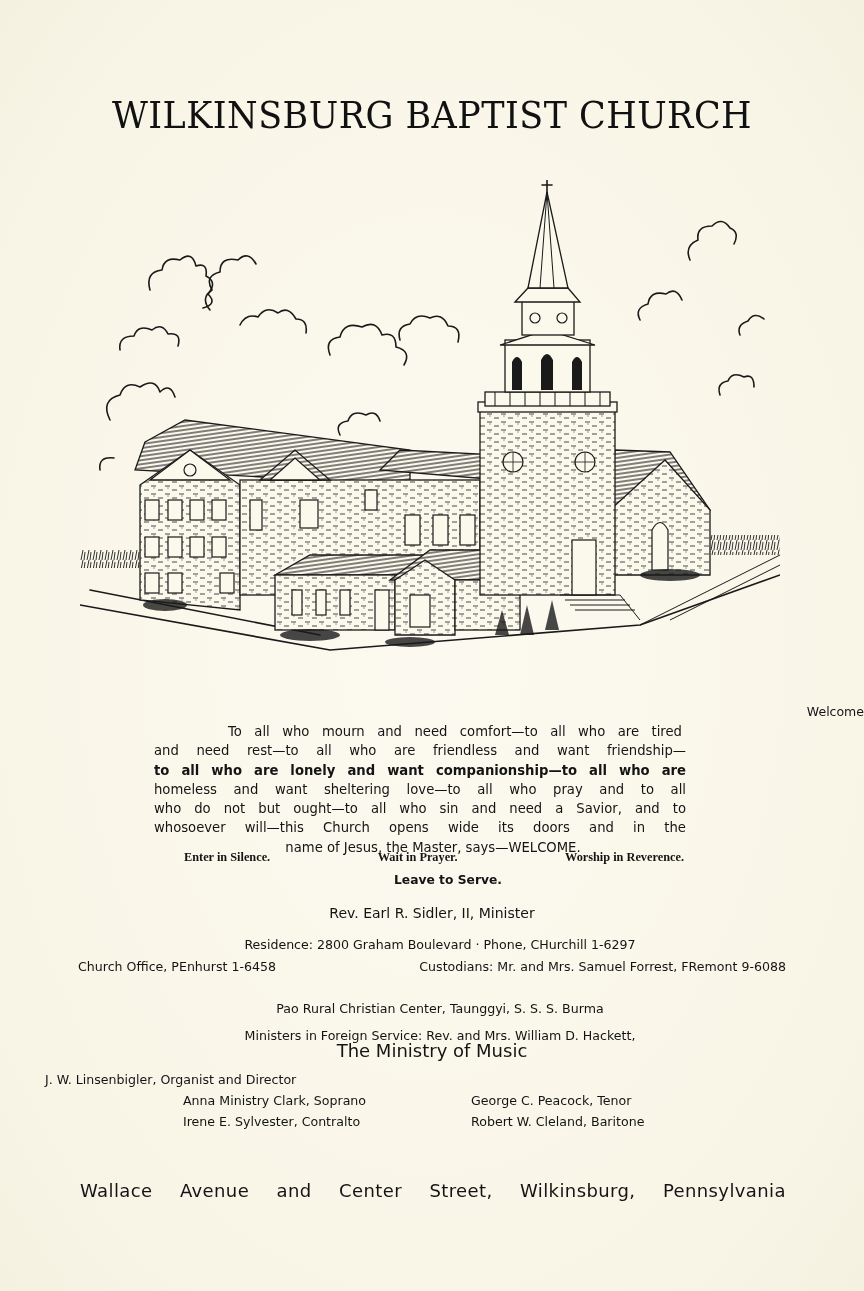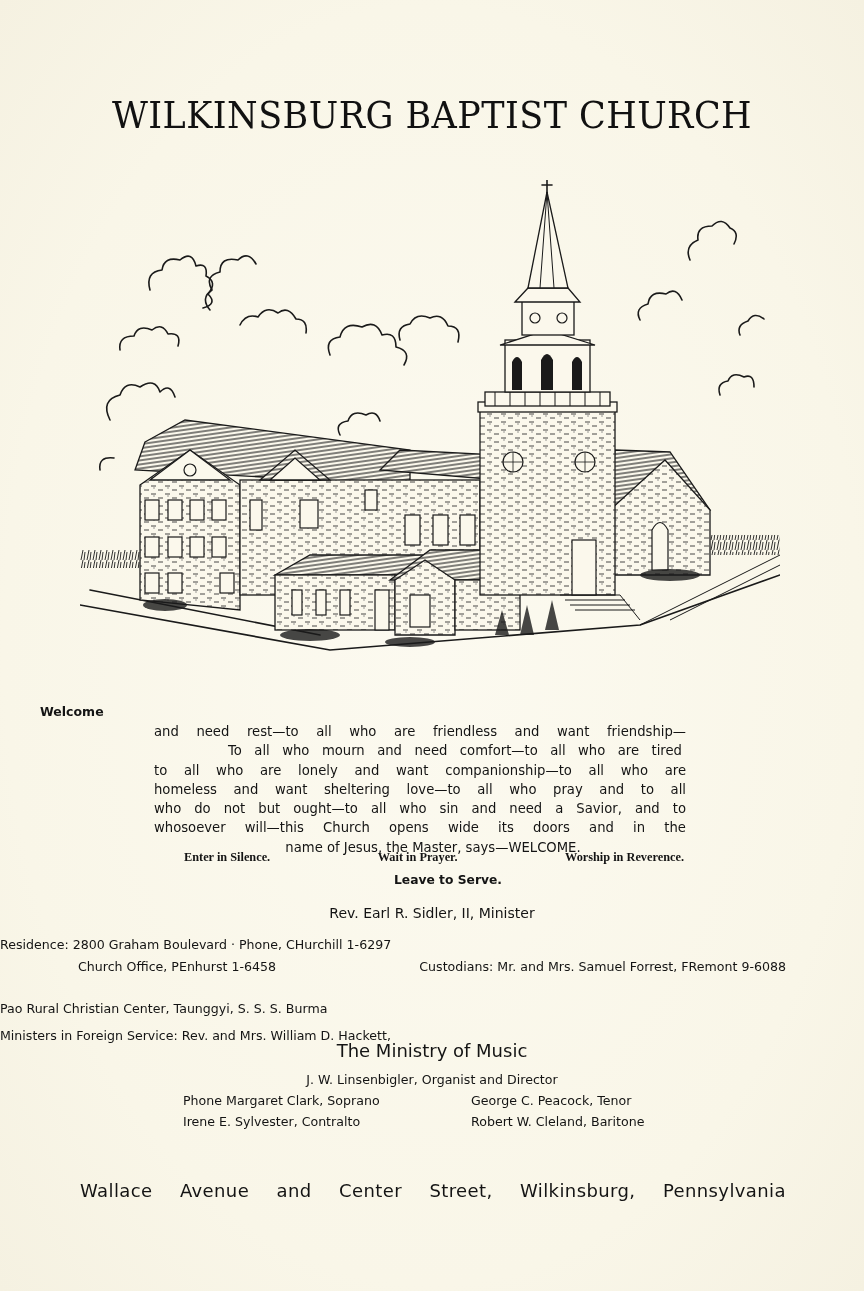--- a/index.html
+++ b/index.html
@@ -37,24 +37,23 @@
       position: absolute;
       left: 80px;
       top: 180px;
       width: 700px;
       height: 500px;
     }
     .welcome-heading {
       position: absolute;
       left: 0; right: 0;
       top: 704px;
-      text-align: left;
+      text-align: right;
       font-size: 12.5px;
-      font-weight: bold;
-      padding-left: 40px;
+      font-weight: normal;
     }
     .welcome-body {
       position: absolute;
       left: 184px;
       top: 722px;
       width: 498px;
       font-size: 13.2px;
       line-height: 19.3px;
       text-align: justify;
       text-align-last: center;
@@ -93,21 +92,22 @@
     }
     .minister {
       position: absolute;
       left: 0; right: 0;
       top: 905px;
       text-align: center;
       font-size: 14px;
     }
     .info-line {
       position: absolute;
-      left: 0; right: 0;
+      left: 16px; right: 0;
+      text-align: center;
       font-size: 12.6px;
     }
     .info-line.wide {
       left: 78px;
       right: auto;
       width: 708px;
       display: flex;
       justify-content: space-between;
       text-align: left;
       align-items: center;
@@ -116,22 +116,23 @@
       position: absolute;
       left: 0; right: 0;
       top: 1040px;
       text-align: center;
       font-size: 18px;
     }
     .music-director {
       position: absolute;
       left: 0; right: 0;
       top: 1072px;
-      text-align: center;
+      text-align: left;
       font-size: 12.6px;
+      padding-left: 45px;
     }
     .music-grid {
       position: absolute;
       left: 183px;
       top: 1093px;
       width: 520px;
       display: grid;
       grid-template-columns: 288px 232px;
       row-gap: 6px;
       font-size: 12.6px;
@@ -297,23 +298,23 @@
       <path d="M415 455 L422 430 L429 455 Z"></path>
       <path d="M440 455 L447 425 L454 455 Z"></path>
       <path d="M465 450 L472 420 L479 450 Z"></path>
       <ellipse cx="590" cy="395" rx="30" ry="6"></ellipse>
     </g>
   </svg>
 
   <div class="welcome-heading">Welcome</div>
 
   <div class="welcome-body">
+    <span class="line first">To all who mourn and need comfort—to all who are tired</span>
     <span class="line" style="margin-left:-30px;margin-right:-4px;">and need rest—to all who are friendless and want friendship—</span>
-    <span class="line first">To all who mourn and need comfort—to all who are tired</span>
-    <span class="line" style="margin-left:-30px;margin-right:-4px;">to all who are lonely and want companionship—to all who are</span>
+    <span class="line" style="margin-left:-30px;margin-right:-4px;font-weight:bold;">to all who are lonely and want companionship—to all who are</span>
     <span class="line" style="margin-left:-30px;margin-right:-4px;">homeless and want sheltering love—to all who pray and to all</span>
     <span class="line" style="margin-left:-30px;margin-right:-4px;">who do not but ought—to all who sin and need a Savior, and to</span>
     <span class="line" style="margin-left:-30px;margin-right:-4px;">whosoever will—this Church opens wide its doors and in the</span>
     <span class="line last">name of Jesus, the Master, says—WELCOME.</span>
   </div>
 
   <div class="mottos">
     <span>Enter in Silence.</span>
     <span>Wait in Prayer.</span>
     <span>Worship in Reverence.</span>
@@ -325,21 +326,21 @@
   <div class="info-line wide" style="top:959px;">
     <span>Church Office, PEnhurst 1-6458</span>
     <span>Custodians: Mr. and Mrs. Samuel Forrest, FRemont 9-6088</span>
   </div>
   <div class="info-line" style="top:980px;margin-top:48px;">Ministers in Foreign Service: Rev. and Mrs. William D. Hackett,</div>
   <div class="info-line" style="top:1001px;">Pao Rural Christian Center, Taunggyi, S. S. S. Burma</div>
 
   <div class="music-title">The Ministry of Music</div>
   <div class="music-director">J. W. Linsenbigler, Organist and Director</div>
   <div class="music-grid">
-    <span>Phone Margaret Clark, Soprano</span>
+    <span>Anna Ministry Clark, Soprano</span>
     <span>George C. Peacock, Tenor</span>
     <span>Irene E. Sylvester, Contralto</span>
     <span>Robert W. Cleland, Baritone</span>
   </div>
 
   <div class="address">
     <span>Wallace</span>
     <span>Avenue</span>
     <span>and</span>
     <span>Center</span>

